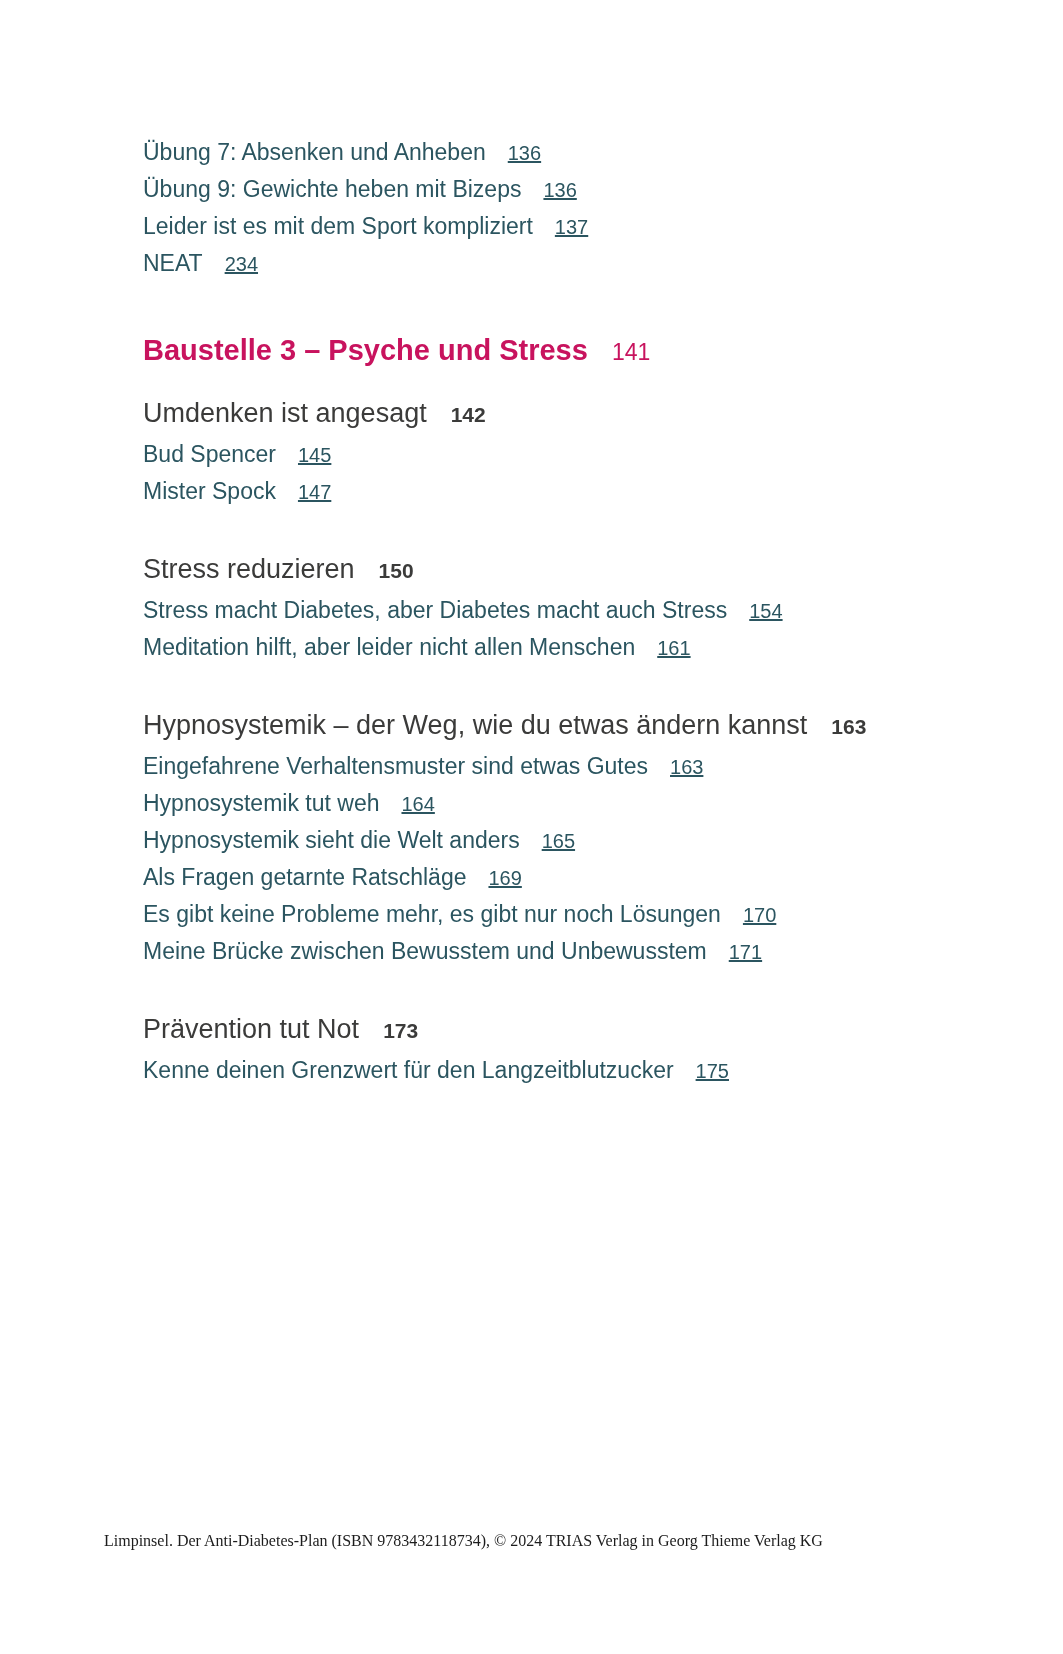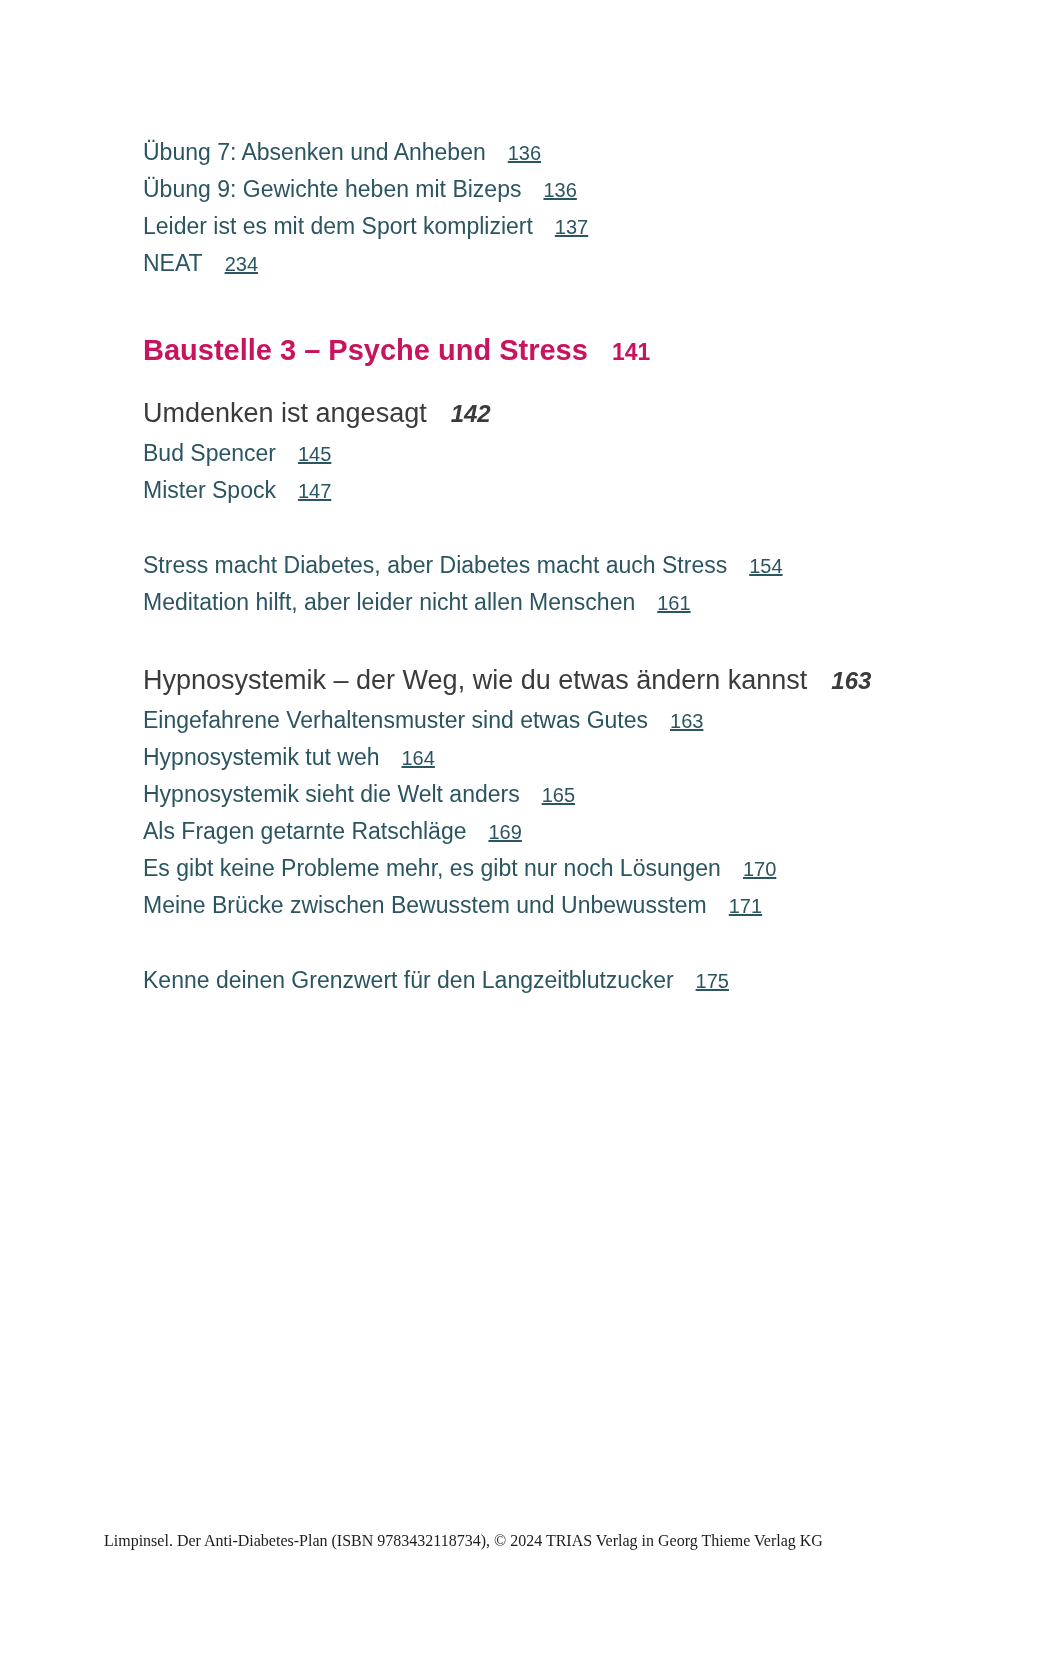--- a/index.html
+++ b/index.html
@@ -40,36 +40,35 @@
     margin-top:46px;
     font-size:29px;
     line-height:44px;
     font-weight:700;
     color:var(--chapter-heading);
     white-space:nowrap;
   }
   .chapter-page{
     margin-left:24px;
     font-size:23px;
-    font-weight:700;
+    font-weight:400;
   }
   .section{margin-top:38px;}
   .section.first{margin-top:18px;}
   .section-title{
     font-size:27px;
     line-height:42px;
     font-weight:400;
     color:var(--section-title);
     white-space:nowrap;
   }
   .section-page{
     margin-left:24px;
-    font-size:24px;
+    font-size:21px;
     font-weight:700;
-    font-style:italic;
   }
   .footer{
     position:absolute;
     top:1528px;
     left:104px;
     width:860px;
     font-family:"Liberation Serif","DejaVu Serif",serif;
     font-size:16px;
     line-height:26px;
     color:var(--footer-text);
@@ -104,20 +103,23 @@
     </h2>
     <div class="entry-row">
       <span class="entry-label">Bud Spencer</span><span class="entry-page">145</span>
     </div>
     <div class="entry-row">
       <span class="entry-label">Mister Spock</span><span class="entry-page">147</span>
     </div>
   </section>
 
   <section class="section">
+    <h2 class="section-title">
+      <span>Stress reduzieren</span><span class="section-page">150</span>
+    </h2>
     <div class="entry-row">
       <span class="entry-label">Stress macht Diabetes, aber Diabetes macht auch Stress</span><span class="entry-page">154</span>
     </div>
     <div class="entry-row">
       <span class="entry-label">Meditation hilft, aber leider nicht allen Menschen</span><span class="entry-page">161</span>
     </div>
   </section>
 
   <section class="section">
     <h2 class="section-title">
@@ -137,20 +139,23 @@
     </div>
     <div class="entry-row">
       <span class="entry-label">Es gibt keine Probleme mehr, es gibt nur noch Lösungen</span><span class="entry-page">170</span>
     </div>
     <div class="entry-row">
       <span class="entry-label">Meine Brücke zwischen Bewusstem und Unbewusstem</span><span class="entry-page">171</span>
     </div>
   </section>
 
   <section class="section">
+    <h2 class="section-title">
+      <span>Prävention tut Not</span><span class="section-page">173</span>
+    </h2>
     <div class="entry-row">
       <span class="entry-label">Kenne deinen Grenzwert für den Langzeitblutzucker</span><span class="entry-page">175</span>
     </div>
   </section>
 
 
 </main>
 
 <footer class="footer">Limpinsel. Der Anti-Diabetes-Plan (ISBN 9783432118734), © 2024 TRIAS Verlag in Georg Thieme Verlag KG</footer>
 

